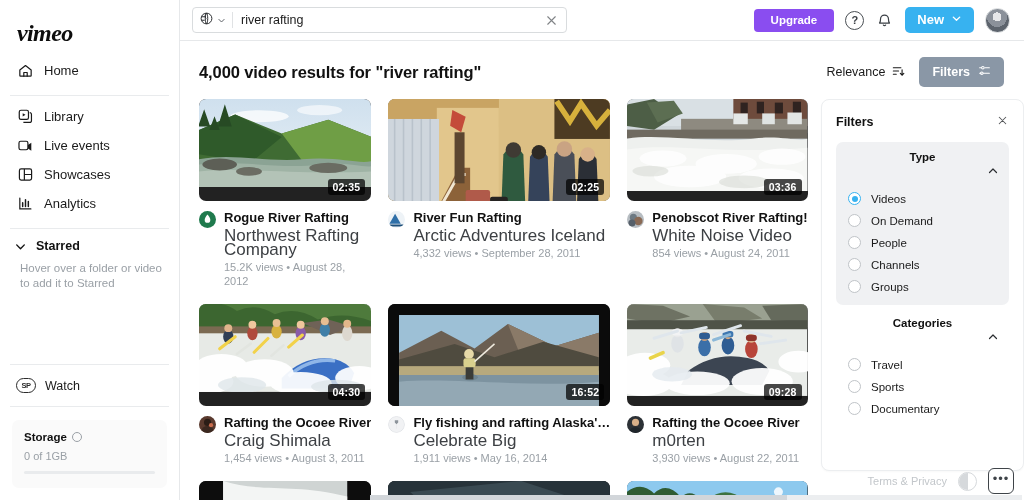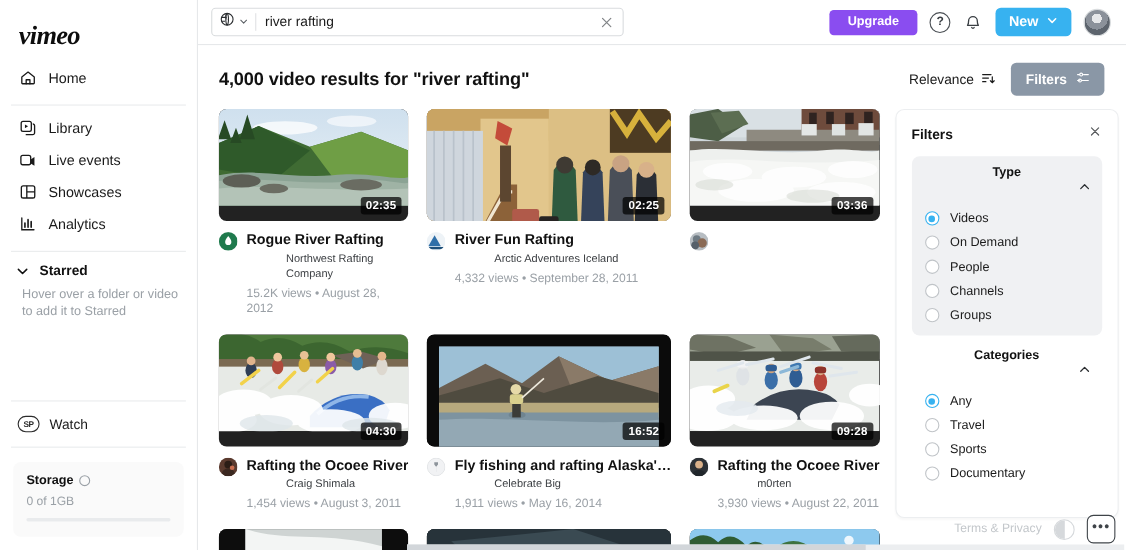--- a/index.html
+++ b/index.html
@@ -153,21 +153,21 @@
     border-radius: 3px; padding: 2px 5px; line-height: 12px;
     letter-spacing: .2px;
   }
   .meta { display: flex; gap: 8px; margin-top: 9px; }
   .av { width: 17px; height: 17px; border-radius: 50%; flex: 0 0 17px; margin-top: 1px; overflow: hidden; }
   .mtext { min-width: 0; }
   .vtitle {
     font-size: 13px; font-weight: 700; color: #111; line-height: 16px;
     white-space: nowrap; overflow: hidden; text-overflow: ellipsis;
   }
-  .vowner { font-size: 10px; color: #3d4044; margin-top: 3px; line-height: 14px; margin-left: 36px; }
+  .vowner { font-size: 17px; color: #3d4044; margin-top: 3px; line-height: 14px; }
   .vstats { font-size: 11px; color: #9aa0a6; margin-top: 3px; line-height: 14px; }
 
   
   .fpanel {
     flex: 0 0 203px; width: 203px;
     background: #fff; border: 1px solid #eceef0; border-radius: 8px;
     padding: 13px 14px 14px 14px; height: 372px;
     box-shadow: 0 1px 2px rgba(0,0,0,.03);
   }
   .fhead { display: flex; align-items: center; margin-bottom: 11px; }
@@ -523,20 +523,25 @@
           </div>
           <div class="meta">
             <span class="av">
               <svg viewBox="0 0 24 24" width="17" height="17">
                   <rect width="24" height="24" fill="#b7bdc2"></rect>
                   <circle cx="9" cy="9" r="5" fill="#6e7a83"></circle>
                   <circle cx="16" cy="14" r="6" fill="#8a6a55"></circle>
                   <circle cx="7" cy="17" r="5" fill="#56606a"></circle>
                 </svg>
             </span>
+            <span class="mtext">
+              <div class="vtitle">Penobscot River Rafting!</div>
+              <div class="vowner">White Noise Video</div>
+              <div class="vstats">854 views • August 24, 2011</div>
+            </span>
           </div>
         </div>
 
         <div class="card">
           <div class="thumb">
             <svg class="img" viewBox="0 0 200 102" preserveAspectRatio="none">
               <rect width="200" height="102" fill="#e7eae6"></rect>
               <rect x="0" y="0" width="200" height="30" fill="#4e7a3c"></rect>
               <path d="M0 2 q24 -8 44 6 q22 -10 44 4 q24 -10 50 6 q30 -10 62 2 L200 30 L0 30z" fill="#3c6630"></path>
               <rect x="0" y="26" width="200" height="8" fill="#7b6a52"></rect>
@@ -789,24 +794,20 @@
           <div class="fsec-head">
             <span class="fsec-title">Categories</span>
             <span class="fsec-chev">
               <svg width="12" height="12" viewBox="0 0 24 24" fill="none" stroke="#2a2d30" stroke-width="2.4" stroke-linecap="round" stroke-linejoin="round">
                 <path d="M5 15l7-7 7 7"></path>
               </svg>
             </span>
           </div>
           <div style="height:6px"></div>
           <div class="fopt">
-            <span class="radio on"></span>
-            <span class="fopt-label">Any</span>
-          </div>
-          <div class="fopt">
             <span class="radio"></span>
             <span class="fopt-label">Travel</span>
           </div>
           <div class="fopt">
             <span class="radio"></span>
             <span class="fopt-label">Sports</span>
           </div>
           <div class="fopt">
             <span class="radio"></span>
             <span class="fopt-label">Documentary</span>

